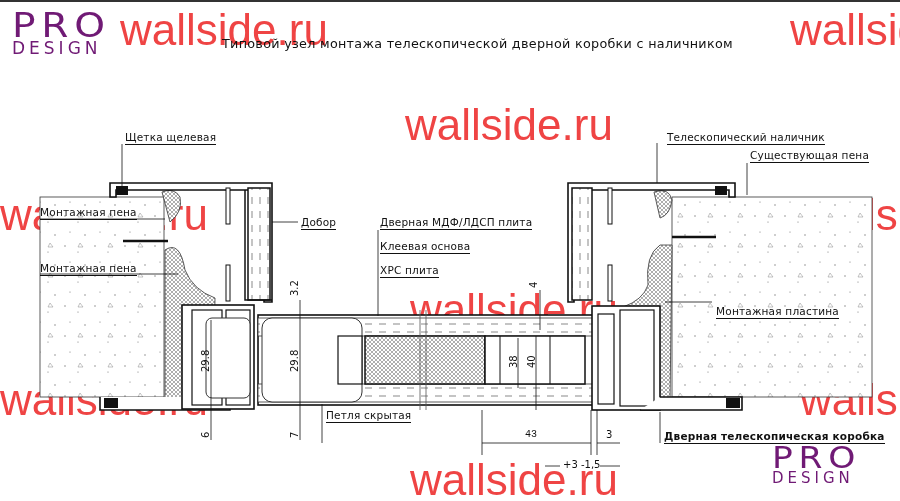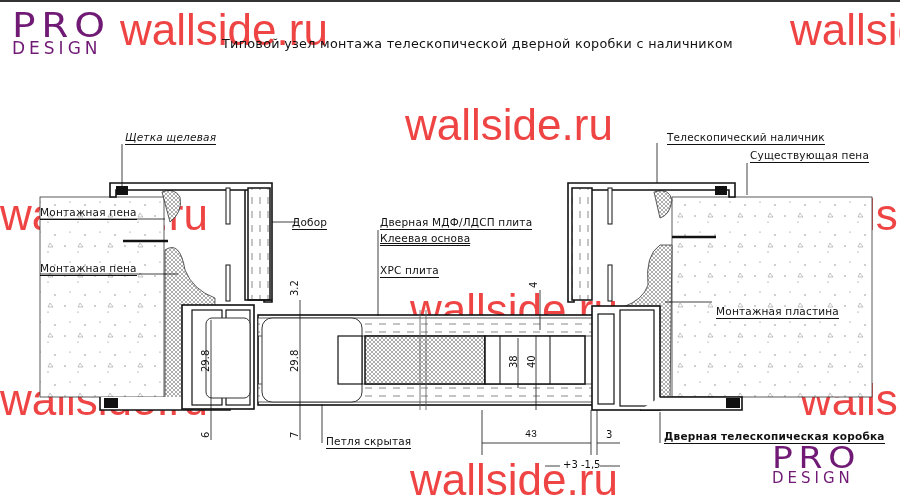--- a/index.html
+++ b/index.html
@@ -138,31 +138,31 @@
     <line x1="482" y1="410" x2="482" y2="455"></line>
     <line x1="591" y1="410" x2="591" y2="455"></line>
     <line x1="597" y1="410" x2="597" y2="455"></line>
     <line x1="482" y1="443" x2="591" y2="443"></line>
     <line x1="597" y1="443" x2="620" y2="443"></line>
     <line x1="545" y1="466" x2="560" y2="466"></line>
     <line x1="600" y1="466" x2="620" y2="466"></line>
   </g>
 </svg>
 
-<div class="lbl" style="left:125px;top:131px;font-style:italic;">Щетка щелевая</div>
+<div class="lbl" style="left:125px;top:131px;">Щетка щелевая</div>
 <div class="lbl" style="left:40px;top:206px;">Монтажная пена</div>
 <div class="lbl" style="left:40px;top:262px;">Монтажная пена</div>
-<div class="lbl" style="left:292px;top:216px;">Добор</div>
+<div class="lbl" style="left:301px;top:216px;">Добор</div>
 <div class="lbl" style="left:380px;top:216px;">Дверная МДФ/ЛДСП плита</div>
-<div class="lbl" style="left:380px;top:232px;text-decoration:underline;">Клеевая основа</div>
+<div class="lbl" style="left:380px;top:240px;">Клеевая основа</div>
 <div class="lbl" style="left:380px;top:264px;">XPC плита</div>
 <div class="lbl" style="left:660px;top:131px;margin-left:7px;">Телескопический наличник</div>
 <div class="lbl" style="left:750px;top:149px;">Существующая пена</div>
 <div class="lbl" style="left:716px;top:290px;margin-top:15px;">Монтажная пластина</div>
-<div class="lbl" style="left:326px;top:435px;">Петля скрытая</div>
+<div class="lbl" style="left:326px;top:409px;">Петля скрытая</div>
 <div class="lbl" style="left:664px;top:430px;font-weight:bold;">Дверная телескопическая коробка</div>
 
 <div class="dim rot" style="left:289px;top:296px;">3.2</div>
 <div class="dim rot" style="left:200px;top:372px;">29.8</div>
 <div class="dim rot" style="left:289px;top:372px;">29.8</div>
 <div class="dim rot" style="left:200px;top:438px;">6</div>
 <div class="dim rot" style="left:289px;top:438px;">7</div>
 <div class="dim rot" style="left:528px;top:288px;">4</div>
 <div class="dim rot" style="left:508px;top:368px;">38</div>
 <div class="dim rot" style="left:526px;top:368px;">40</div>

